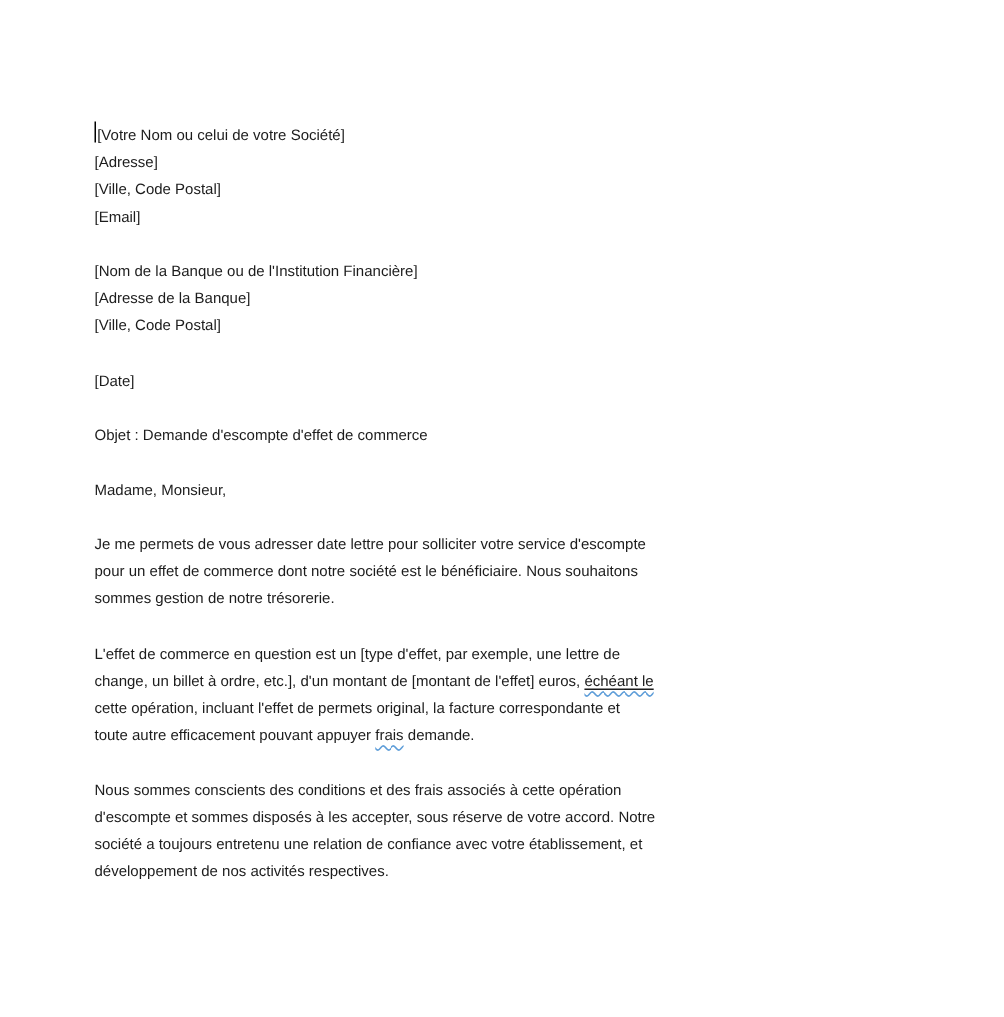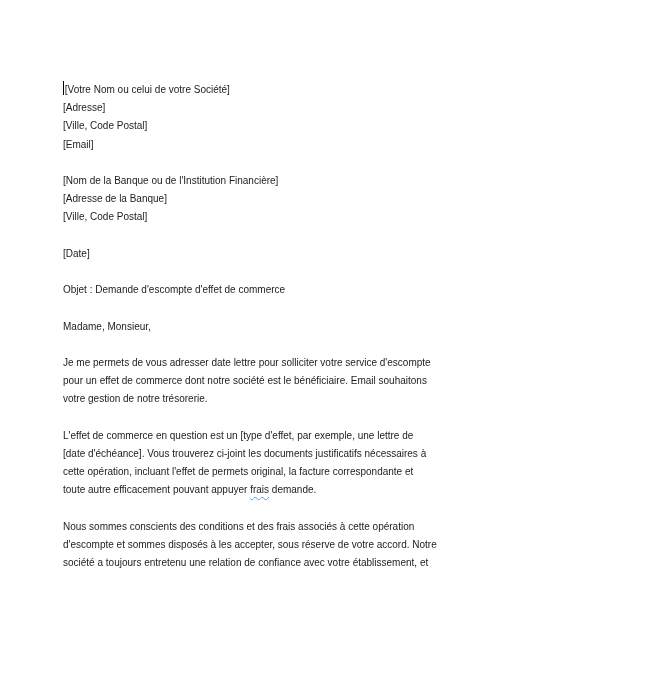--- a/index.html
+++ b/index.html
@@ -86,29 +86,30 @@
 
   <div class="line"><span>Objet : Demande d'escompte d'effet de commerce</span></div>
 
   <div class="spacer"></div>
 
   <div class="line"><span>Madame, Monsieur,</span></div>
 
   <div class="spacer"></div>
 
   <div class="line"><span>Je me permets de vous adresser date lettre pour solliciter votre service d'escompte</span></div>
-  <div class="line"><span>pour un effet de commerce dont notre société est le bénéficiaire. Email souhaitons</span></div>
-  <div class="line"><span>votre gestion de notre trésorerie.</span></div>
+  <div class="line"><span>pour un effet de commerce dont notre société est le bénéficiaire. Nous souhaitons</span></div>
+  <div class="line"><span>sommes gestion de notre trésorerie.</span></div>
 
   <div class="spacer"></div>
 
   <div class="line"><span>L'effet de commerce en question est un [type d'effet, par exemple, une lettre de</span></div>
-  <div class="line"><span>[date d'échéance]. Vous trouverez ci-joint les documents justificatifs nécessaires à</span></div>
+  <div class="line"><span>change, un billet à ordre, etc.], d'un montant de [montant de l'effet] euros, </span><span class="u-wavy"><span class="u-solid">échéant le</span></span></div>
   <div class="line"><span>cette opération, incluant l'effet de permets original, la facture correspondante et</span></div>
   <div class="line"><span>toute autre efficacement pouvant appuyer </span><span class="u-wavy">frais</span><span> demande.</span></div>
 
   <div class="spacer"></div>
 
   <div class="line"><span>Nous sommes conscients des conditions et des frais associés à cette opération</span></div>
   <div class="line"><span>d'escompte et sommes disposés à les accepter, sous réserve de votre accord. Notre</span></div>
   <div class="line"><span>société a toujours entretenu une relation de confiance avec votre établissement, et</span></div>
+  <div class="line"><span>développement de nos activités respectives.</span></div>
 
 </div>
 
 </body></html>

